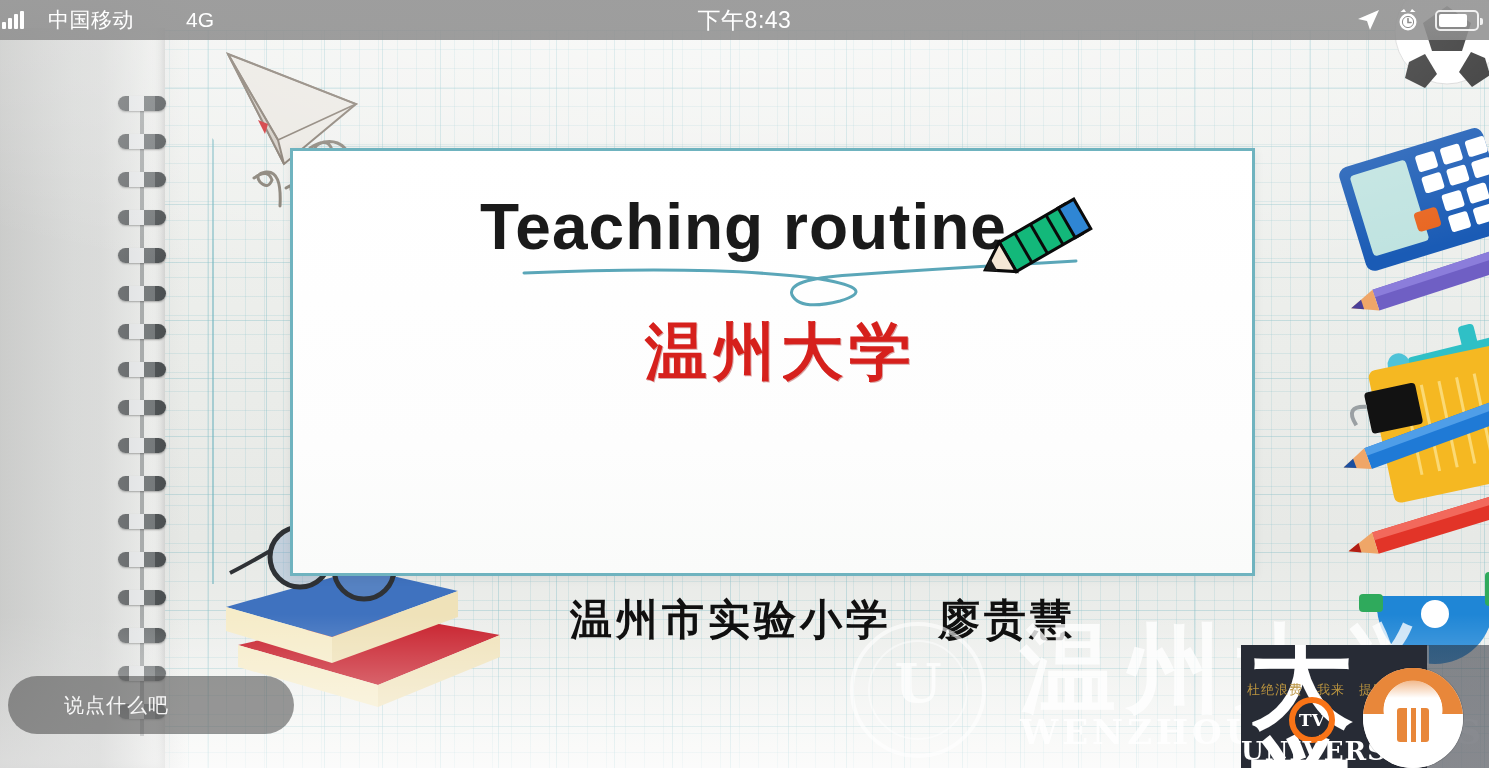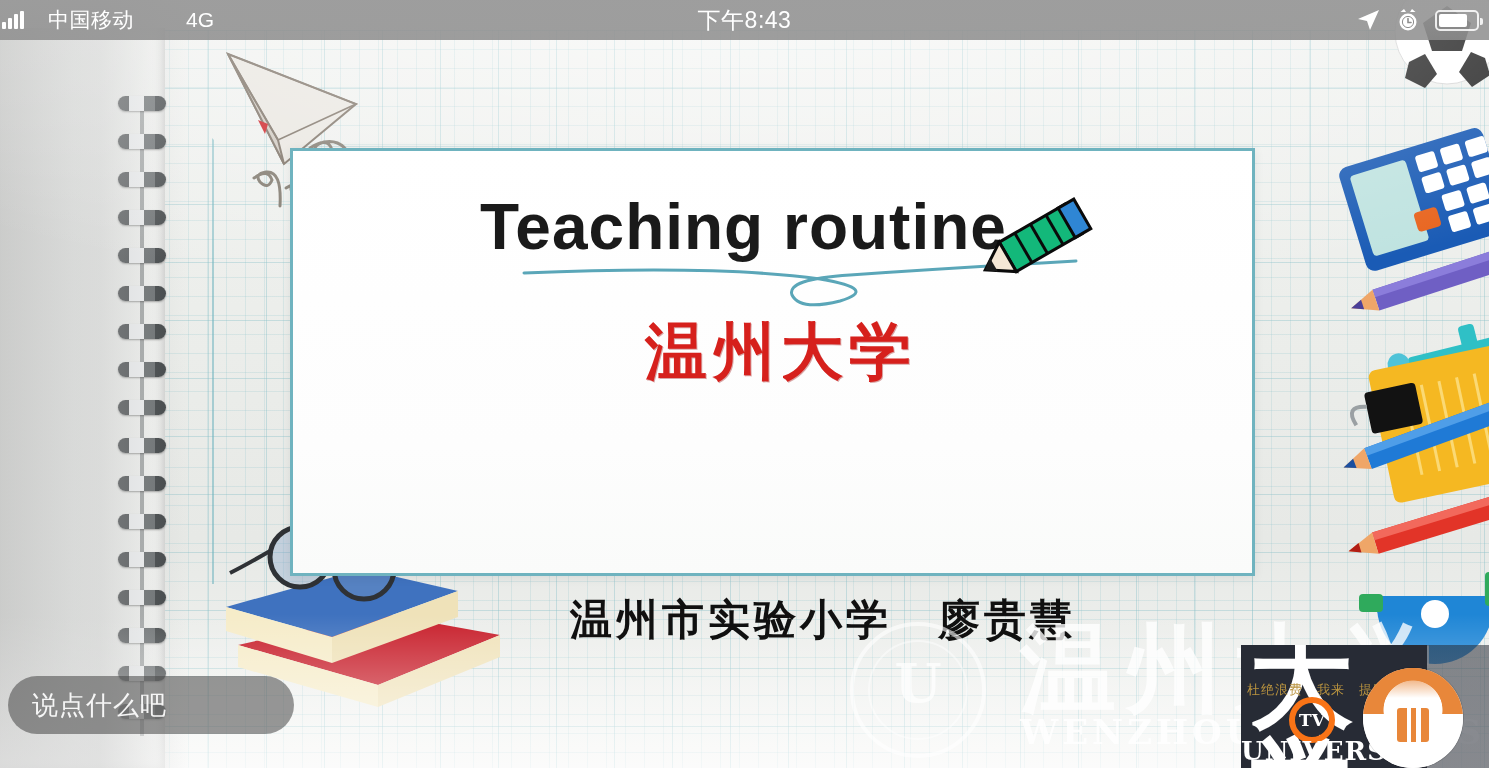--- a/index.html
+++ b/index.html
@@ -174,21 +174,21 @@
   }
 
   
   .comment-pill{
     position:absolute; left:8px; top:676px; width:286px; height:58px;
     background:rgba(70,70,70,.55);
     border-radius:29px; display:flex; align-items:center;
     padding-left:24px; z-index:42; cursor:text;
   }
   .comment-pill span{
-    color:rgba(255,255,255,.92); font-size:26px; letter-spacing:1px;
+    color:rgba(255,255,255,.92); font-size:20px; letter-spacing:1px;margin-left:32px;
   }
 
   
   .thumb{
     position:absolute; left:1241px; top:645px; width:186px; height:123px;
     background:#272b35; overflow:hidden; z-index:41; cursor:pointer;
   }
   .thumb-cn{
     position:absolute; left:6px; top:30px; right:4px;
     font-family:"DejaVu Sans","Liberation Sans",sans-serif;

